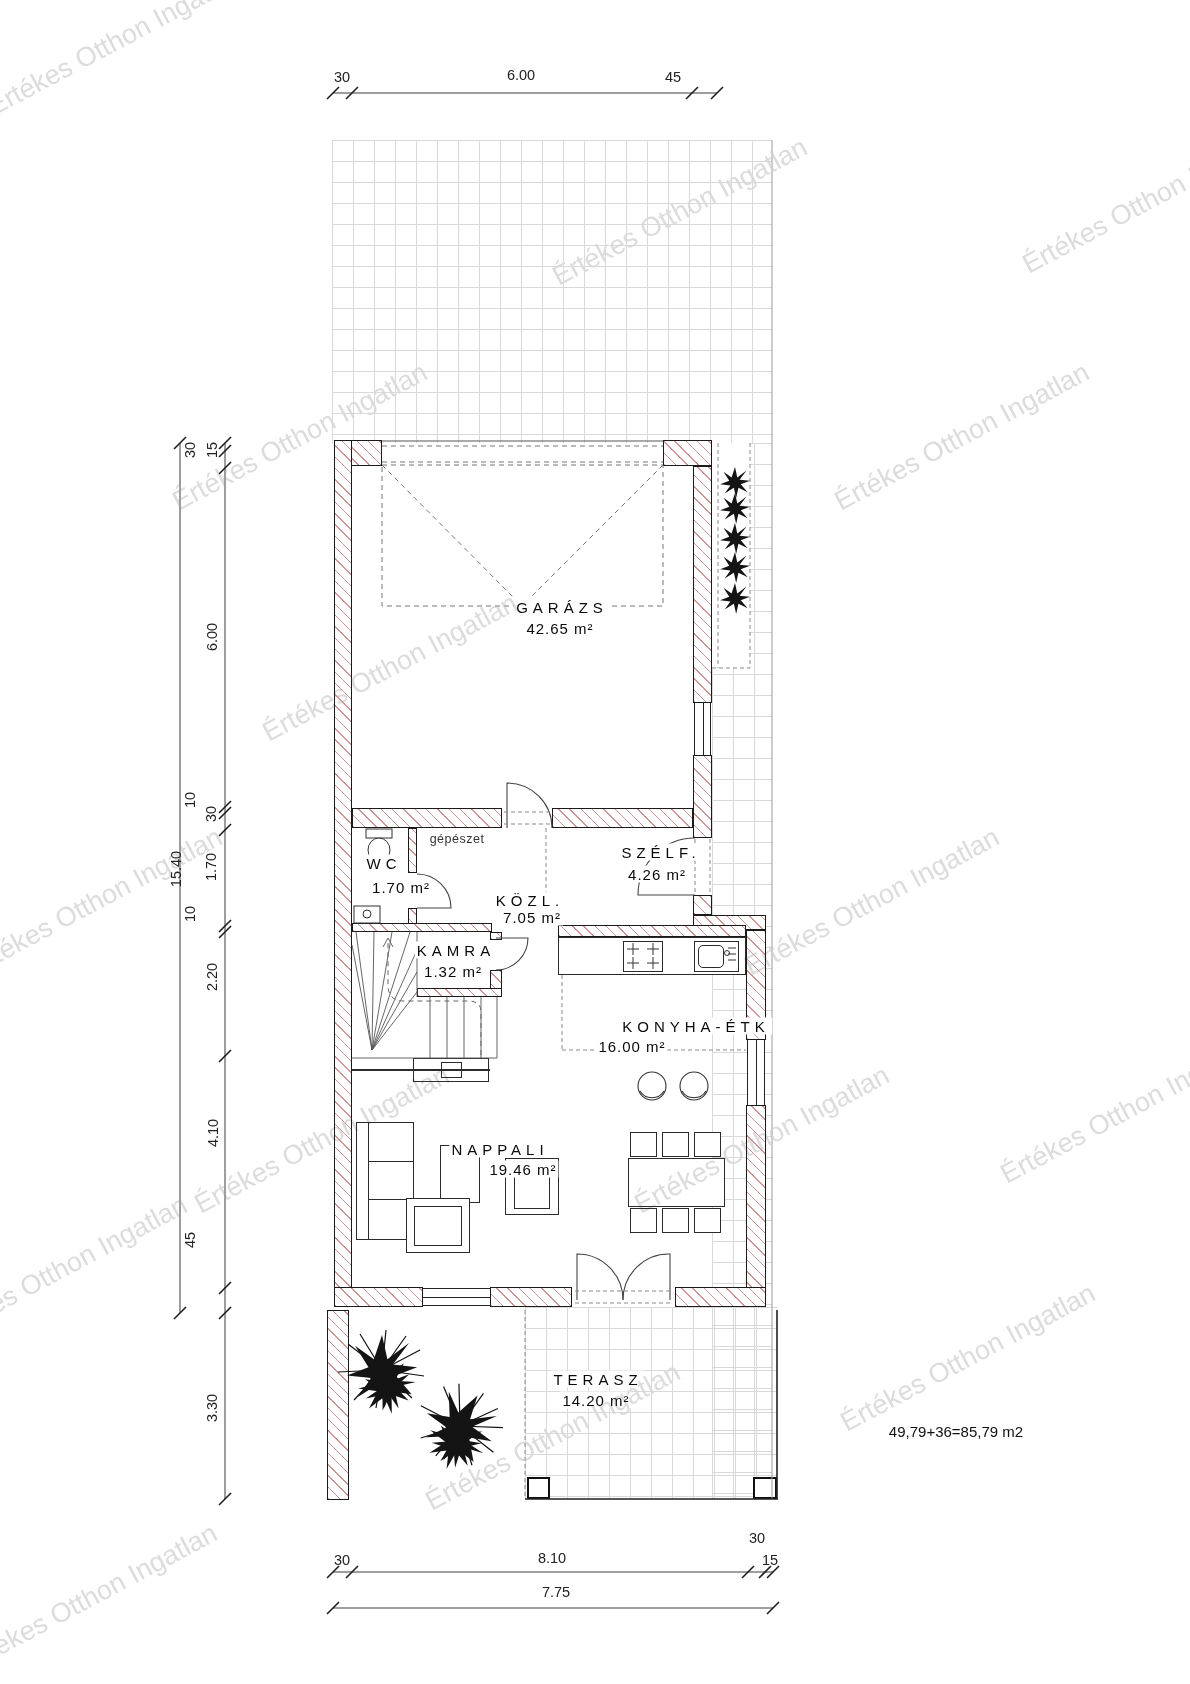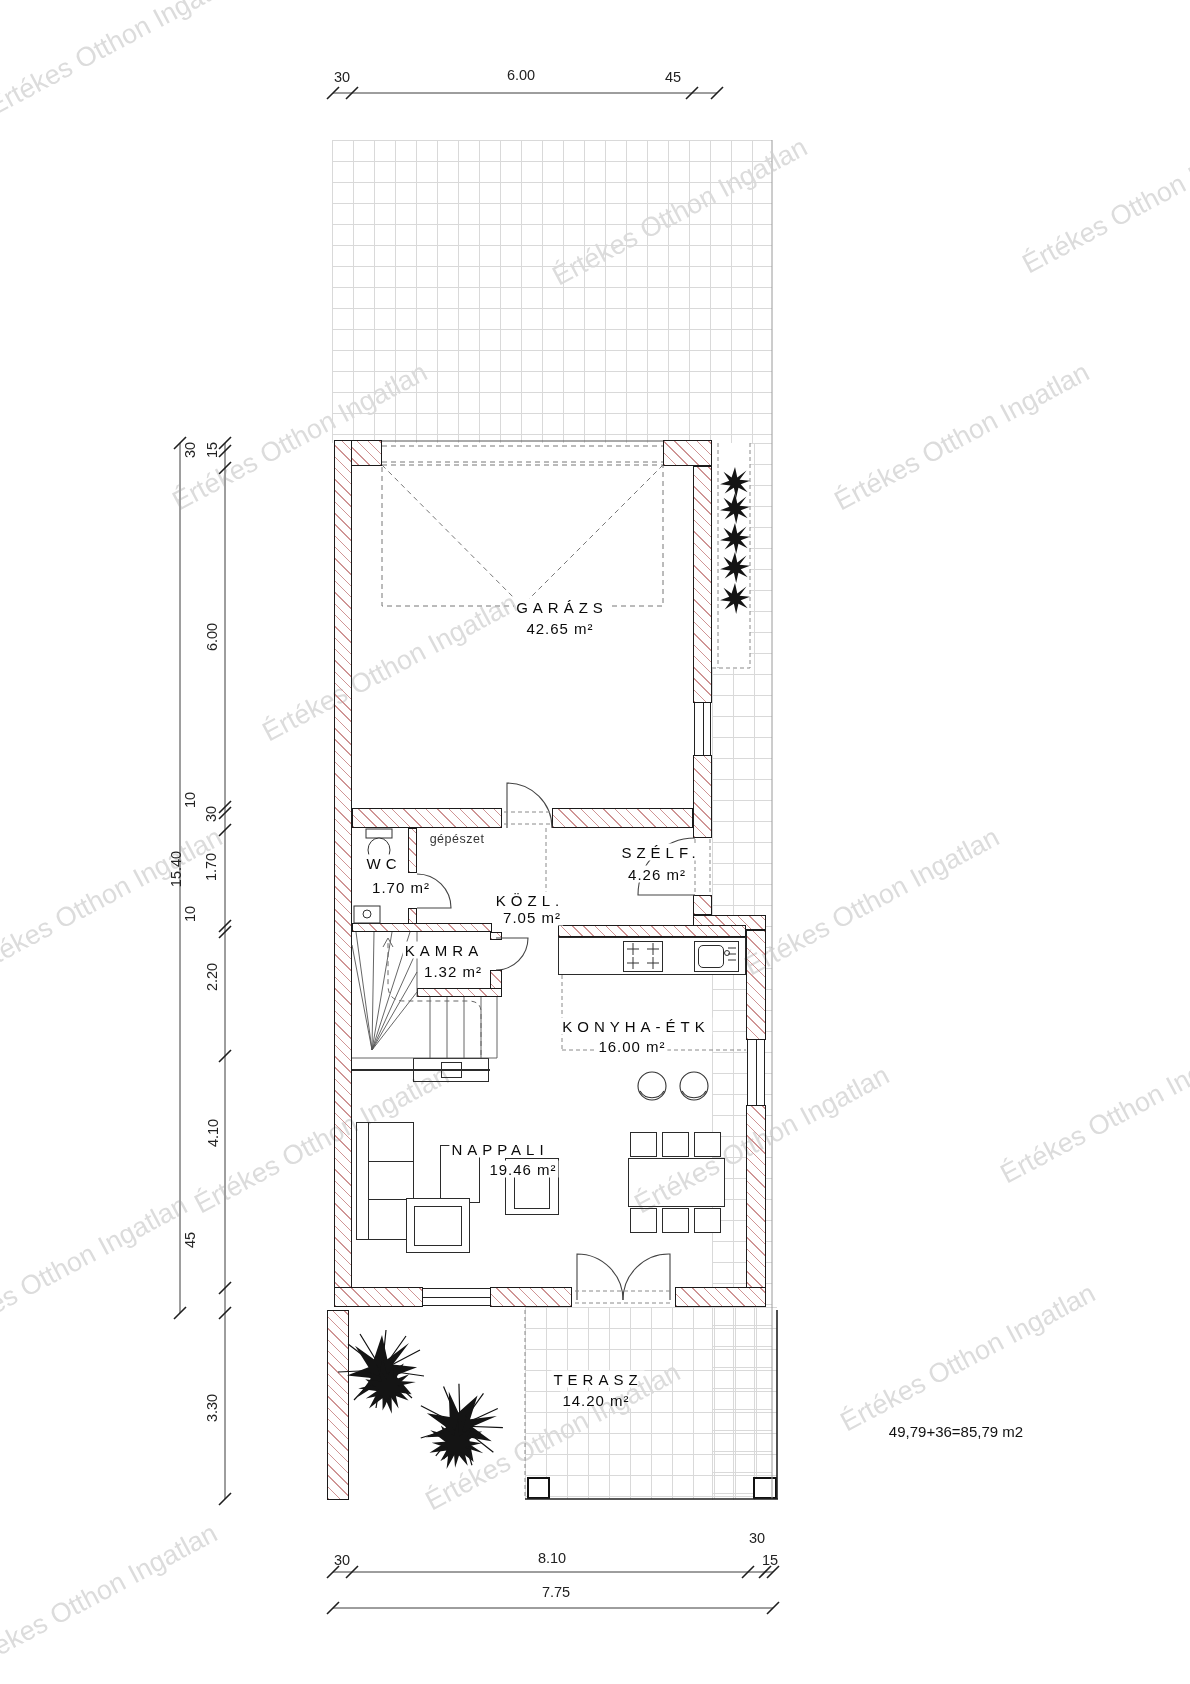--- a/index.html
+++ b/index.html
@@ -252,23 +252,23 @@
 
   <div class="rname" style="left:562px;top:607px">GARÁZS</div>
   <div class="rarea" style="left:560px;top:628px">42.65 m²</div>
   <div class="rname" style="left:384px;top:863px">WC</div>
   <div class="rarea" style="left:401px;top:887px">1.70 m²</div>
   <div class="rarea small" style="left:457px;top:839px">gépészet</div>
   <div class="rname" style="left:661px;top:852px">SZÉLF.</div>
   <div class="rarea" style="left:657px;top:874px">4.26 m²</div>
   <div class="rname" style="left:530px;top:900px">KÖZL.</div>
   <div class="rarea" style="left:532px;top:917px">7.05 m²</div>
-  <div class="rname" style="left:444px;top:950px">KAMRA</div>
+  <div class="rname" style="left:456px;top:950px">KAMRA</div>
   <div class="rarea" style="left:453px;top:971px">1.32 m²</div>
-  <div class="rname" style="left:636px;top:1026px">KONYHA-ÉTK</div>
+  <div class="rname" style="left:696px;top:1026px">KONYHA-ÉTK</div>
   <div class="rarea" style="left:632px;top:1046px">16.00 m²</div>
   <div class="rname" style="left:500px;top:1149px">NAPPALI</div>
   <div class="rarea" style="left:523px;top:1169px">19.46 m²</div>
   <div class="rname" style="left:598px;top:1379px">TERASZ</div>
   <div class="rarea" style="left:596px;top:1400px">14.20 m²</div>
   <div class="note" style="left:956px;top:1431px">49,79+36=85,79 m2</div>
 
   <div class="dim" style="left:342px;top:77px">30</div>
   <div class="dim" style="left:521px;top:75px">6.00</div>
   <div class="dim" style="left:673px;top:77px">45</div>

